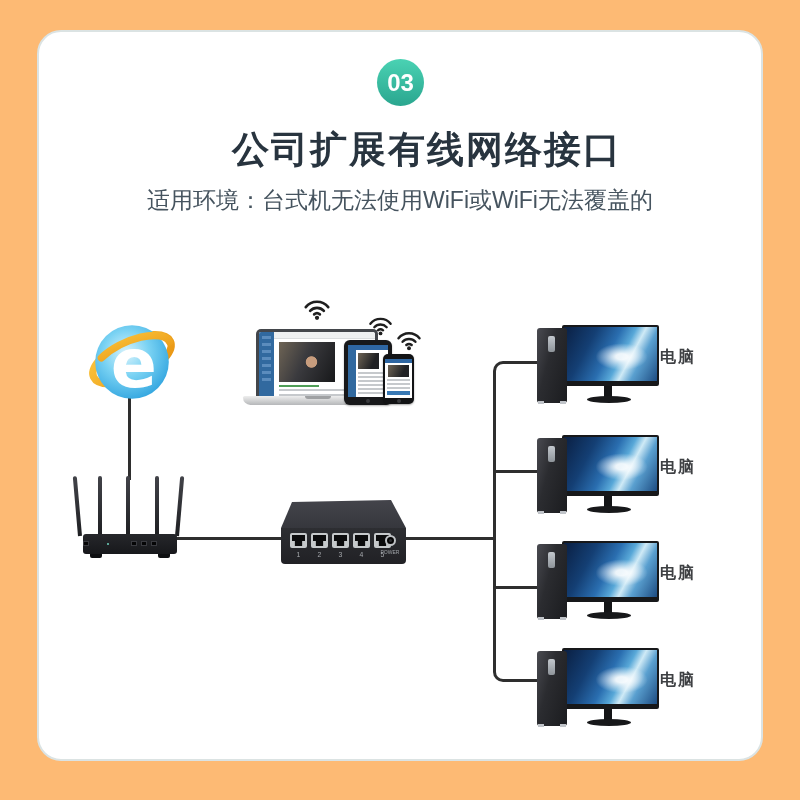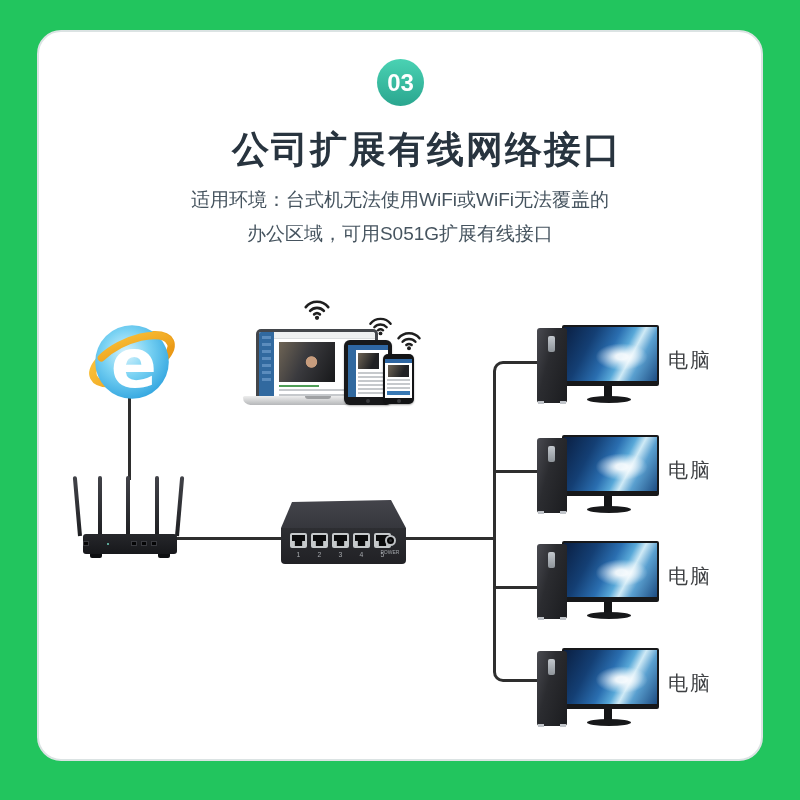--- a/index.html
+++ b/index.html
@@ -1,29 +1,29 @@
 <!DOCTYPE html>
 <html><head>
 <meta charset="utf-8">
 <style>
   * { margin:0; padding:0; box-sizing:border-box; }
   html,body { width:800px; height:800px; }
   body { font-family:"Liberation Sans", sans-serif; }
-  .page { position:relative; width:800px; height:800px; background:#22c55e; overflow:hidden; }
+  .page { position:relative; width:800px; height:800px; background:#fdba74; overflow:hidden; }
   .card { position:absolute; left:37px; top:30px; width:726px; height:731px;
           background:#ffffff; border:2px solid #dbe3e3; border-radius:24px; }
 
   
   .badge { position:absolute; left:377px; top:59px; width:47px; height:47px; border-radius:50%;
            background:linear-gradient(180deg,#4ad2b3 0%,#2aa68f 100%);
            color:#fff; font-size:24px; font-weight:bold; display:flex; align-items:center; justify-content:center; }
   .title { position:absolute; left:0; top:125px; width:800px; text-align:center;
            font-size:37px; font-weight:bold; color:#28343f; letter-spacing:2px;margin-left:27px; }
   .subtitle { position:absolute; left:0; top:183px; width:800px; text-align:center;
-              font-size:19px; line-height:34px; color:#46545f; }
+              font-size:23px; line-height:34px; color:#46545f; }
 
   
   .hline, .vline { position:absolute; background:#2e2e2e; }
   .corner { position:absolute; border:0 solid #2e2e2e; }
 
   
   .ie { position:absolute; left:86px; top:316px; width:92px; height:92px; }
 
   
   .wifi { position:absolute; }
@@ -105,21 +105,21 @@
                  clip-path:polygon(0 0,100% 0,100% 55%,78% 55%,78% 100%,22% 100%,22% 55%,0 55%); }
   .sw-nums { position:absolute; left:9px; top:22px; display:flex; gap:4px; }
   .sw-nums span { width:17px; text-align:center; font-size:8px; color:#a6a9ad; transform:scale(.85); }
   .sw-power { position:absolute; right:10px; top:7px; width:11px; height:11px; border-radius:50%;
               border:2px solid #bfc2c5; background:#050505; }
   .sw-power::after { content:""; position:absolute; left:2px; top:2px; width:3px; height:3px; background:#2d2e32; border-radius:50%; }
   .sw-power-label { position:absolute; right:1px; top:21px; width:30px; text-align:center;
                     font-size:7px; color:#9ea2a6; transform:scale(.72); }
 
   
-  .dev-label { position:absolute; font-size:20px; font-weight:400; color:#3e4043; text-align:center; letter-spacing:2px; }
+  .dev-label { position:absolute; font-size:16px; font-weight:700; color:#3e4043; letter-spacing:2px; }
 
   
   .pc { position:absolute; left:537px; width:190px; height:88px; }
   .pc.r1 { top:323px; } .pc.r2 { top:433px; } .pc.r3 { top:539px; } .pc.r4 { top:646px; }
   .tower { position:absolute; left:0; top:5px; width:30px; height:75px; border-radius:3px; z-index:2;
            background:linear-gradient(105deg,#4a4b51 0%,#2b2c30 40%,#1b1c1f 100%); }
   .tower::before { content:""; position:absolute; left:50%; top:8px; width:7px; height:16px; margin-left:-4px;
                    background:linear-gradient(180deg,#c3c8cd,#8e949a); border-radius:2px; }
   .tower::after { content:""; position:absolute; left:1px; right:1px; bottom:-1px; height:3px;
                   background:linear-gradient(90deg,#c0c4c9 0 6px, rgba(0,0,0,0) 6px calc(100% - 6px), #c0c4c9 calc(100% - 6px)); }
@@ -135,21 +135,20 @@
 </head>
 <body>
 
 <div class="page">
   <div class="card"></div>
 
   <div class="badge">03</div>
   <div class="title">公司扩展有线网络接口</div>
   <div class="subtitle">
     <div>适用环境：台式机无法使用WiFi或WiFi无法覆盖的</div>
-    <div>办公区域，可用S051G扩展有线接口</div>
   </div>
 
   <div class="vline" style="left:128px; top:398px; width:3px; height:82px;"></div>
   <div class="hline" style="left:175px; top:537px; width:108px; height:3px;"></div>
   <div class="hline" style="left:406px; top:537px; width:90px; height:3px;"></div>
   <div class="vline" style="left:493px; top:372px; width:3px; height:298px;"></div>
   <div class="corner" style="left:493px; top:361px; width:45px; height:15px; border-top-width:3px; border-left-width:3px; border-top-left-radius:10px;"></div>
   <div class="hline" style="left:494px; top:470px; width:44px; height:3px;"></div>
   <div class="hline" style="left:494px; top:586px; width:44px; height:3px;"></div>
   <div class="corner" style="left:493px; top:665px; width:45px; height:17px; border-bottom-width:3px; border-left-width:3px; border-bottom-left-radius:10px;"></div>

